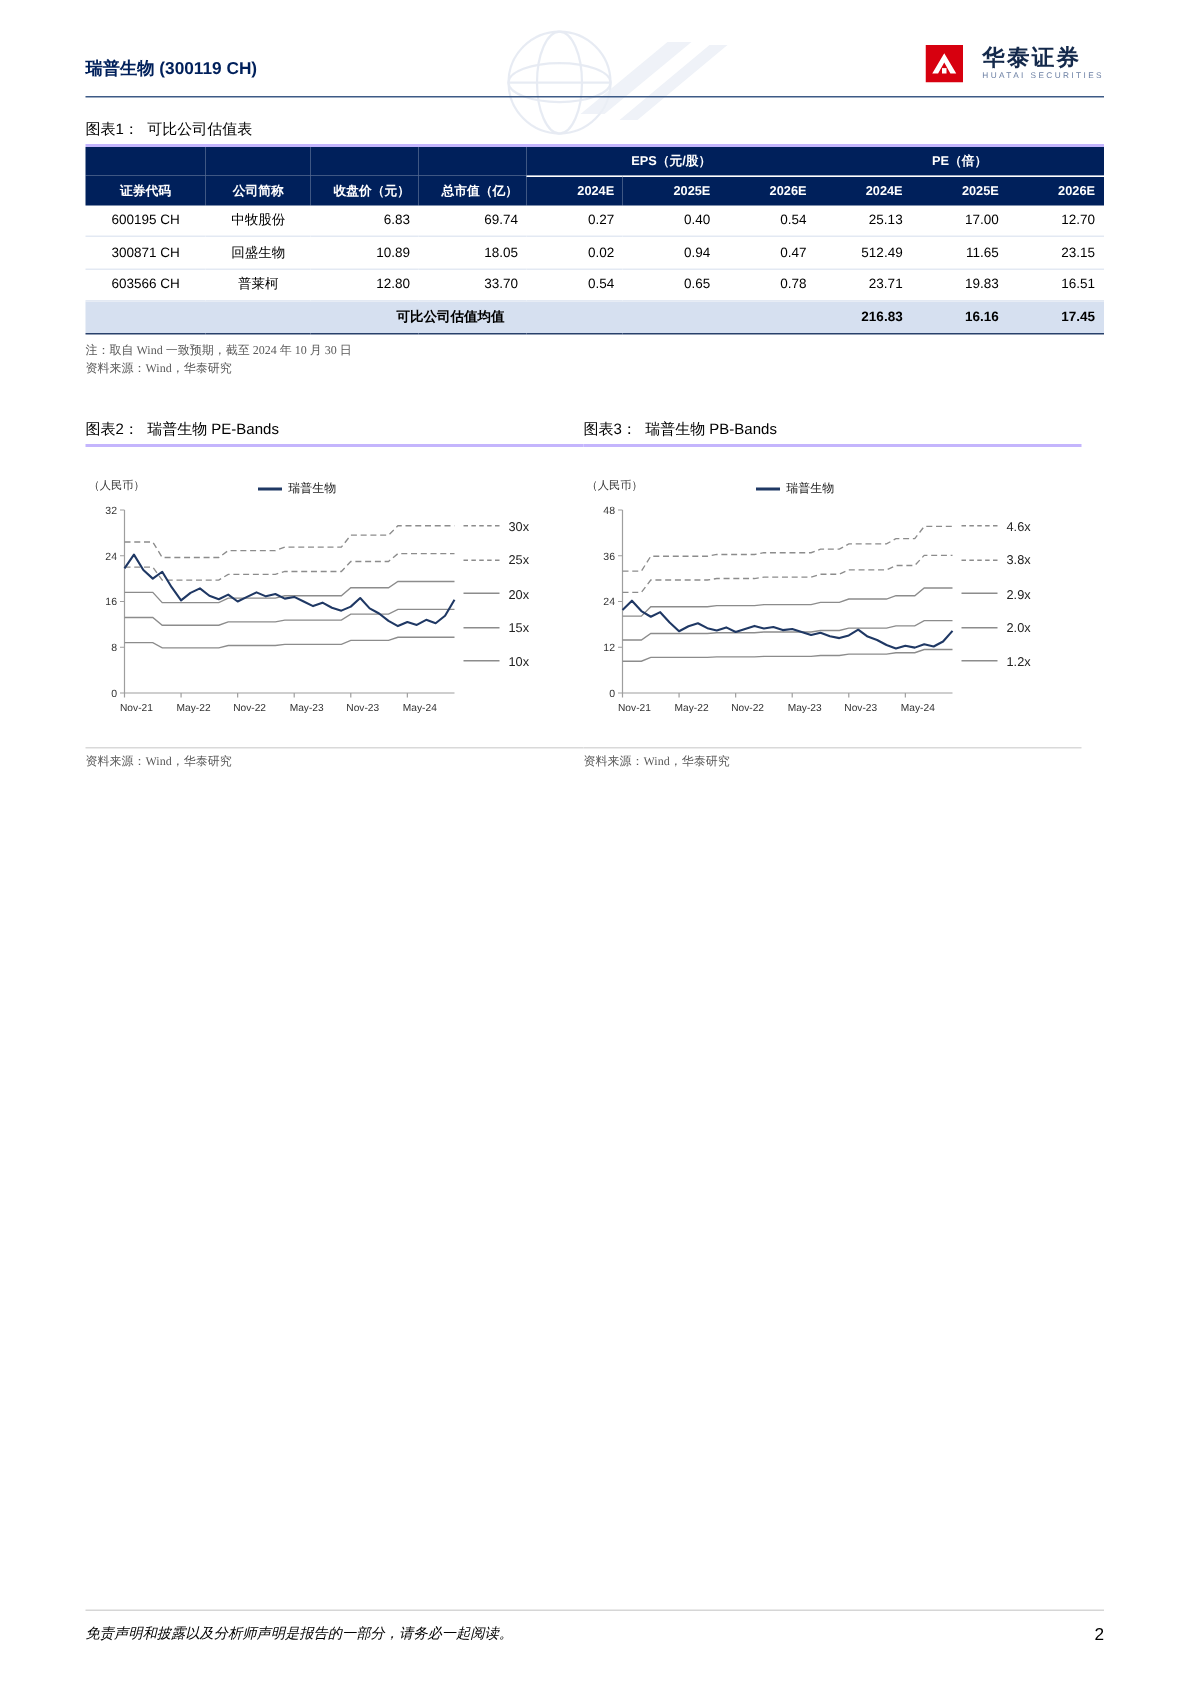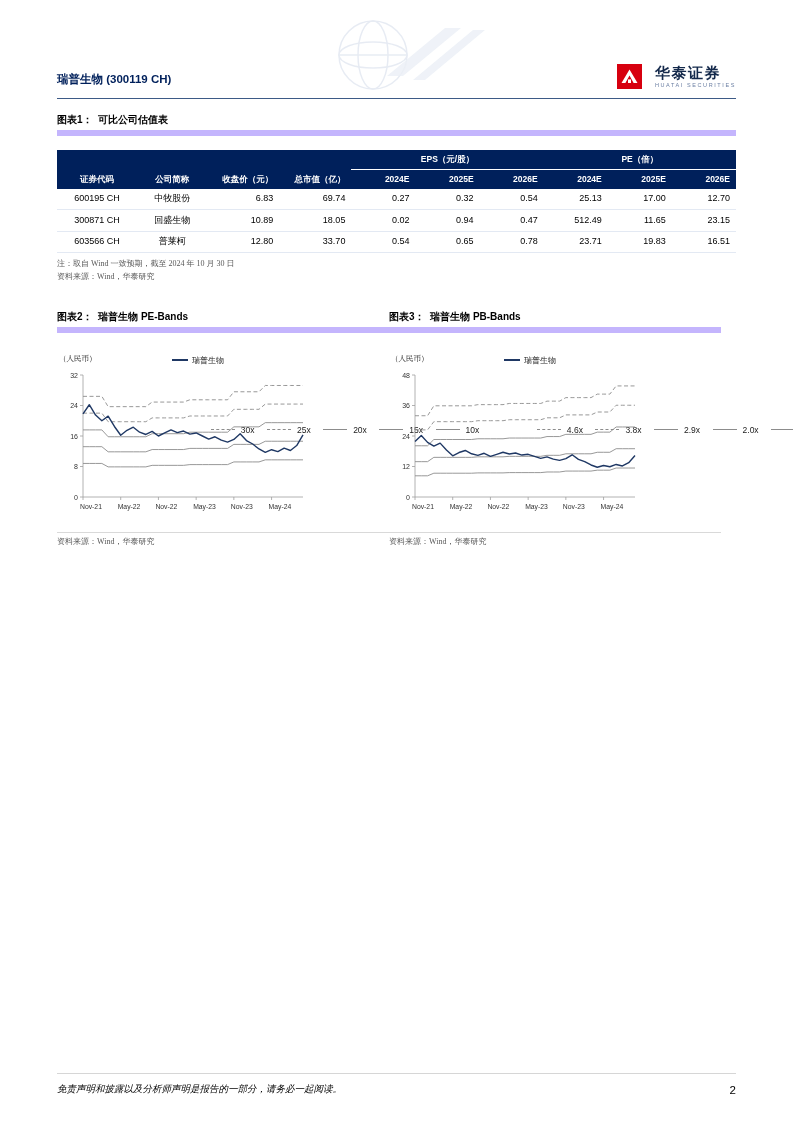--- a/index.html
+++ b/index.html
@@ -1,52 +1,52 @@
 <!DOCTYPE html>
 <html><head>
 <meta charset="utf-8">
 <style>
   *{box-sizing:border-box;margin:0;padding:0}
   html,body{width:793px;height:1122px}
   body{font-family:"Liberation Sans",sans-serif;background:#fff;color:#000;position:relative;overflow:hidden}
 
   .watermark{position:absolute;top:12px;left:295px;opacity:.55;z-index:0}
-  .page{position:relative;z-index:1;padding:64px 57px 0}
+  .page{position:relative;z-index:1;padding:30px 57px 0}
 
   
   .report-header{display:flex;justify-content:space-between;align-items:flex-end;border-bottom:1.5px solid #3D5A86;padding-bottom:9px}
   .company-title{font-size:11.5px;font-weight:bold;color:#00205B;padding-bottom:2px}
   .brand{display:flex;align-items:center;gap:13px}
   .brand-name{font-size:15px;font-weight:bold;color:#14294B;letter-spacing:1.5px;line-height:1}
   .brand-sub{font-size:5.5px;color:#6B7FA3;letter-spacing:1.6px;margin-top:2px}
 
   
-  .fig-title{font-size:10px;font-weight:bold;white-space:pre;padding-bottom:3px;border-bottom:6px solid #c4b5fd}
+  .fig-title{font-size:10px;font-weight:normal;white-space:pre;padding-bottom:3px;border-bottom:2px solid #c4b5fd}
   .fig-source{margin-top:9px;border-top:1px solid #D9D9D9;padding-top:3px;font-size:8px;color:#595959;font-family:"Liberation Serif",serif}
 
   
   .table-section{margin-top:14px}
-  table.val{width:100%;border-collapse:collapse;margin-top:14px}
+  table.val{width:100%;border-collapse:collapse;margin-top:0}
   table.val th{background:#00205B;color:#fff;font-weight:bold;font-size:8.5px;padding:3px 6px;line-height:1.5}
   th.group{text-align:center;border-bottom:1px solid #fff}
   .t-left{text-align:center}.t-center{text-align:center}.t-right{text-align:right}
   table.val td{font-size:9px;padding:3.5px 6px;border-bottom:1px solid #E3E9F3;line-height:1.5}
   tr.summary td{background:#D6E0F0;font-weight:bold;border-top:1px solid #28406B;border-bottom:1px solid #28406B}
   .notes{margin-top:5px;font-size:8px;color:#595959;line-height:1.6;font-family:"Liberation Serif",serif}
 
   
   .figures{display:flex;margin-top:26px}
   .figure{width:332px}
   .chart-area{display:flex;margin-top:20px}
   .chart-main{position:relative;width:252px}
   .chart-head{position:relative;height:14px}
   .ylabel{position:absolute;left:2px;top:1px;font-size:7.5px;color:#333}
   .legend-top{position:absolute;left:56%;top:2px;transform:translateX(-50%);font-size:8px;color:#222;display:flex;align-items:center;gap:4px;white-space:nowrap}
   .legend-top .sample{display:inline-block;width:16px;height:0;border-top:2px solid #1F3864}
-  .band-legend{width:72px;display:flex;justify-content:center;gap:12.5px;padding-bottom:16px}
+  .band-legend{width:72px;display:flex;flex-direction:column;justify-content:center;gap:12.5px;padding-bottom:16px}
   .legend-item{display:flex;align-items:center;gap:6px;font-size:8.5px;color:#222}
   .legend-sample{display:inline-block;width:24px;height:0;border-top:1.2px solid #8C8C8C}
   .legend-sample.dashed{border-top-style:dashed;border-top-width:1.4px}
 
   
   .page-footer{position:absolute;left:57px;right:57px;bottom:26px;display:flex;justify-content:space-between;align-items:center;border-top:1px solid #D6D6D6;padding-top:9px;z-index:1}
   .disclaimer{font-family:"Liberation Serif",serif;font-style:italic;font-size:9.5px}
   .page-num{font-size:11.5px}
 </style>
 </head>
@@ -119,21 +119,21 @@
           <th class="t-right">2026E</th>
         </tr>
       </thead>
       <tbody>
         <tr>
           <td class="t-left">600195 CH</td>
           <td class="t-center">中牧股份</td>
           <td class="t-right">6.83</td>
           <td class="t-right">69.74</td>
           <td class="t-right">0.27</td>
-          <td class="t-right">0.32</td>
+          <td class="t-right">0.40</td>
           <td class="t-right">0.54</td>
           <td class="t-right">25.13</td>
           <td class="t-right">17.00</td>
           <td class="t-right">12.70</td>
         </tr>
         <tr>
           <td class="t-left">300871 CH</td>
           <td class="t-center">回盛生物</td>
           <td class="t-right">10.89</td>
           <td class="t-right">18.05</td>
@@ -148,20 +148,26 @@
           <td class="t-left">603566 CH</td>
           <td class="t-center">普莱柯</td>
           <td class="t-right">12.80</td>
           <td class="t-right">33.70</td>
           <td class="t-right">0.54</td>
           <td class="t-right">0.65</td>
           <td class="t-right">0.78</td>
           <td class="t-right">23.71</td>
           <td class="t-right">19.83</td>
           <td class="t-right">16.51</td>
+        </tr>
+        <tr class="summary">
+          <td colspan="7" class="t-left">可比公司估值均值</td>
+          <td class="t-right">216.83</td>
+          <td class="t-right">16.16</td>
+          <td class="t-right">17.45</td>
         </tr>
       </tbody>
     </table>
     <div class="notes">
       <div>注：取自 Wind 一致预期，截至 2024 年 10 月 30 日</div>
       <div>资料来源：Wind，华泰研究</div>
     </div>
   </div>
 
   <div class="figures">

